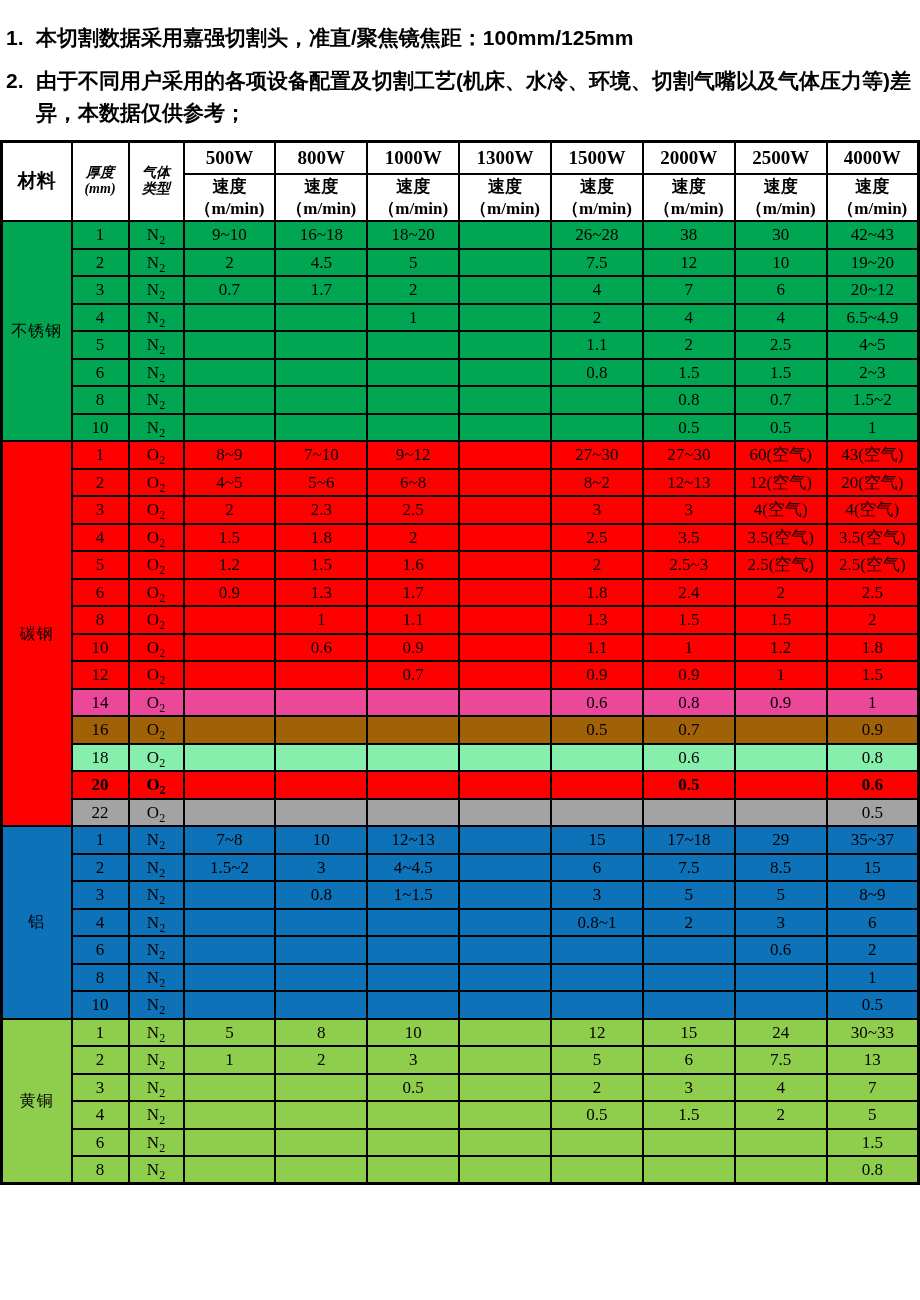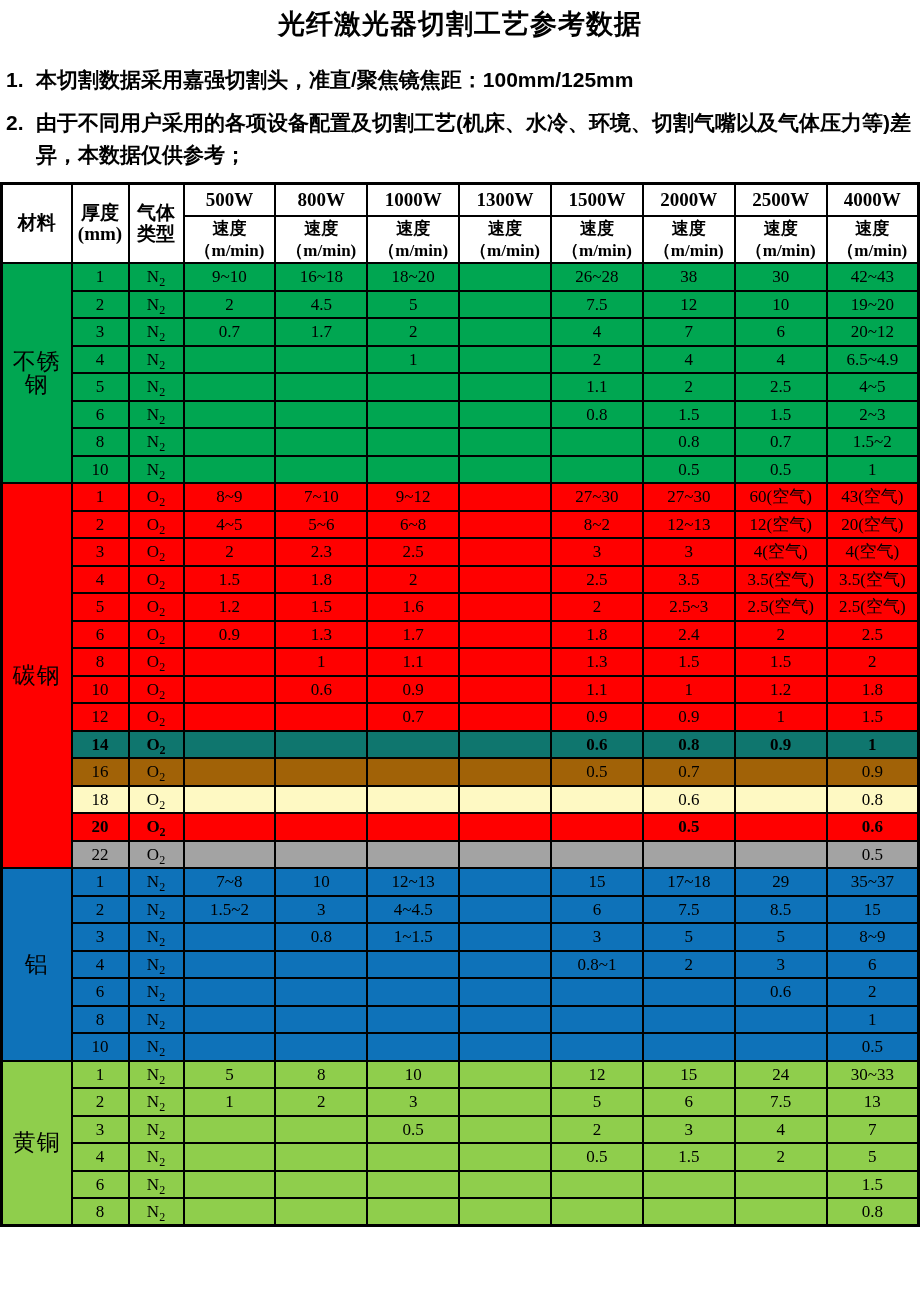--- a/index.html
+++ b/index.html
@@ -26,31 +26,30 @@
     border:3px solid #000;
   }
   th, td {
     border:2px solid #000; text-align:center; vertical-align:middle;
     padding:0; overflow:hidden;
   }
   thead th { background:#ffffff; font-weight:bold; }
   th.power-th { font-size:19px; height:33px;margin-top:12px; }
   th.speed-th { font-size:17px; height:47px; line-height:1.25; font-weight:bold; }
   th.corner-th { font-size:19px; }
-  th.two-line { font-size:19px; line-height:1.15; }
+  th.two-line { font-size:14px; line-height:1.15;font-style:italic; }
   tbody td { font-size:17px; height:27.5px; line-height:1.0; }
-  td.material-cell { font-size:23px; letter-spacing:1px; }
+  td.material-cell { font-size:16px; letter-spacing:1px; }
   sub { font-size:12px; line-height:0; }
 </style>
 </head>
 <body>
 
 <div class="page">
 
-  <div class="title">光纤激光器切割工艺参考数据</div>
 
   <div class="notes">
     <div class="note">
       <span class="note-num">1.</span>
       <span class="note-text">本切割数据采用嘉强切割头，准直/聚焦镜焦距：100mm/125mm</span>
     </div>
     <div class="note">
       <span class="note-num">2.</span>
       <span class="note-text">由于不同用户采用的各项设备配置及切割工艺(机床、水冷、环境、切割气嘴以及气体压力等)差异，本数据仅供参考；</span>
     </div>
@@ -322,21 +321,21 @@
           <td><span>O</span><sub>2</sub></td>
           <td></td>
           <td></td>
           <td>0.7</td>
           <td></td>
           <td>0.9</td>
           <td>0.9</td>
           <td>1</td>
           <td>1.5</td>
         </tr>
-        <tr style="background-color: #0f766e; font-weight: bold;">
+        <tr style="background-color: #ec4899;">
           <td>14</td>
           <td><span>O</span><sub>2</sub></td>
           <td></td>
           <td></td>
           <td></td>
           <td></td>
           <td>0.6</td>
           <td>0.8</td>
           <td>0.9</td>
           <td>1</td>
@@ -346,21 +345,21 @@
           <td><span>O</span><sub>2</sub></td>
           <td></td>
           <td></td>
           <td></td>
           <td></td>
           <td>0.5</td>
           <td>0.7</td>
           <td></td>
           <td>0.9</td>
         </tr>
-        <tr style="background-color: #fef9c3;">
+        <tr style="background-color: #86efac;">
           <td>18</td>
           <td><span>O</span><sub>2</sub></td>
           <td></td>
           <td></td>
           <td></td>
           <td></td>
           <td></td>
           <td>0.6</td>
           <td></td>
           <td>0.8</td>

